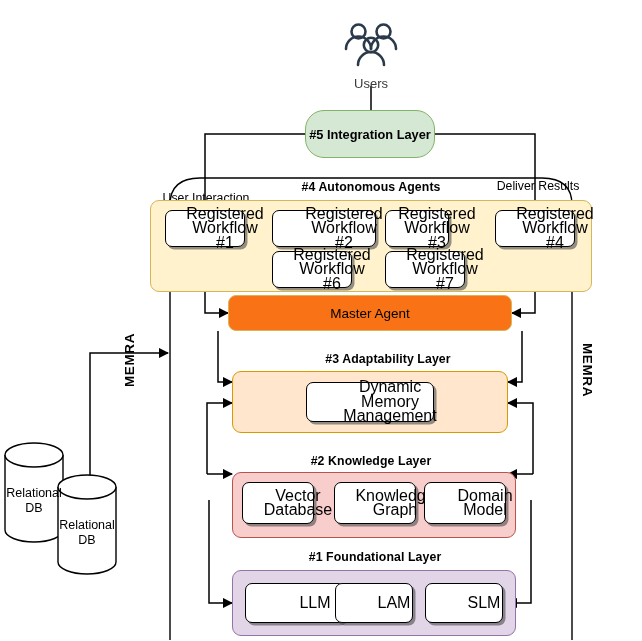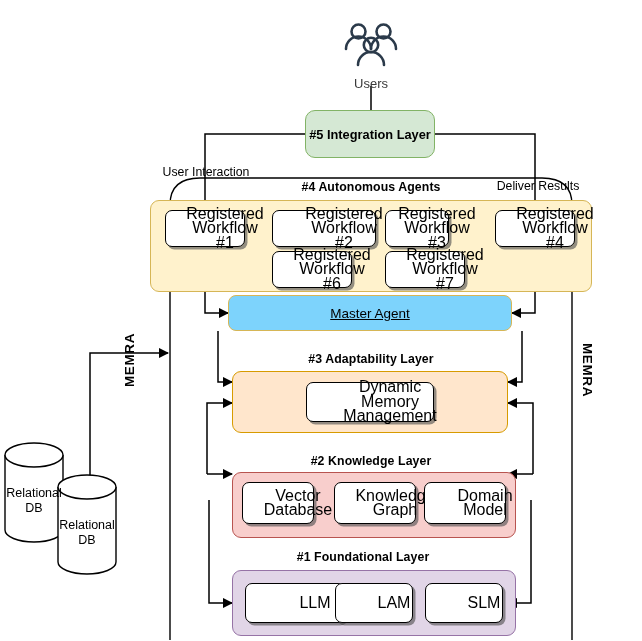--- a/index.html
+++ b/index.html
@@ -15,23 +15,23 @@
   .g-agents{background:#fff2cc;border:1.6px solid #d6b656;}
   .g-adapt{background:#ffe6cc;border:1.6px solid #d79b00;}
   .g-know{background:#f8cecc;border:1.6px solid #b85450;}
   .g-found{background:#e1d5e7;border:1.6px solid #9673a6;}
 
   
   .box{background:#ffffff;border:1.5px solid #000;border-radius:7px;
        box-shadow:2.5px 2.5px 0 rgba(80,80,80,.62);
        font-size:16px;line-height:14.5px;color:#000;padding-left:40px;}
 
-  .master{background:#7dd3fc;border:1.6px solid #d6b656;border-radius:8px;
-          font-size:13.5px;color:#000;text-decoration:underline;}
-  .integration{background:#d5e8d4;border:1.6px solid #82b366;border-radius:10px;
+  .master{background:#f97316;border:1.6px solid #d6b656;border-radius:8px;
+          font-size:13.5px;color:#000;}
+  .integration{background:#d5e8d4;border:1.6px solid #82b366;border-radius:19px;
           font-size:12.8px;font-weight:bold;color:#000;}
 
   .layer-title{font-size:12.3px;font-weight:bold;color:#000;letter-spacing:.1px;}
   .edge-lbl{font-size:12.3px;color:#000;}
   .users-cap{font-size:13px;color:#3a3a3a;}
 
   .memra{font-size:13.5px;font-weight:bold;letter-spacing:.6px;color:#000;
          position:absolute;white-space:nowrap;}
   .memra-l{transform:rotate(-90deg);transform-origin:center;}
   .memra-r{transform:rotate(90deg);transform-origin:center;}
@@ -100,52 +100,52 @@
   </div>
   <div class="lbl users-cap" style="left:331px;top:74px;width:80px;height:18px;">Users</div>
 
   <div class="node integration" style="left:305px;top:110px;width:130px;height:48px;">#5 Integration Layer</div>
 
   <div class="memra memra-l" style="left:130px;top:360px;width:70px;height:18px;
        line-height:18px;text-align:center;margin-left:-35px;margin-top:-9px;">MEMRA</div>
   <div class="memra memra-r" style="left:587px;top:370px;width:70px;height:18px;
        line-height:18px;text-align:center;margin-left:-35px;margin-top:-9px;">MEMRA</div>
 
-  <div class="lbl edge-lbl" style="left:160px;top:163px;width:92px;height:18px;">User Interaction</div>
+  <div class="lbl edge-lbl" style="left:160px;top:189px;width:92px;height:18px;">User Interaction</div>
   <div class="lbl edge-lbl" style="left:492px;top:177px;width:92px;height:18px;">Deliver Results</div>
 
   <div class="lbl layer-title" style="left:271px;top:178px;width:200px;height:18px;">#4 Autonomous Agents</div>
 
   <div class="node group g-agents" style="left:150px;top:200px;width:442px;height:92px;"></div>
 
   <div class="node box" style="left:165px;top:210px;width:80px;height:37px;">Registered Workflow #1</div>
   <div class="node box" style="left:272px;top:210px;width:104px;height:37px;">Registered Workflow #2</div>
   <div class="node box" style="left:385px;top:210px;width:64px;height:37px;">Registered Workflow #3</div>
   <div class="node box" style="left:495px;top:210px;width:80px;height:37px;">Registered Workflow #4</div>
 
   <div class="node box" style="left:272px;top:251px;width:80px;height:37px;">Registered Workflow #6</div>
   <div class="node box" style="left:385px;top:251px;width:80px;height:37px;">Registered Workflow #7</div>
 
   <div class="node master" style="left:228px;top:295px;width:284px;height:36px;">Master Agent</div>
 
-  <div class="lbl layer-title" style="left:275px;top:350px;width:192px;height:18px;">#3 Adaptability Layer</div>
+  <div class="lbl layer-title" style="left:292px;top:350px;width:192px;height:18px;">#3 Adaptability Layer</div>
 
   <div class="node group g-adapt" style="left:232px;top:371px;width:276px;height:62px;"></div>
 
   <div class="node box" style="left:306px;top:382px;width:128px;height:40px;">Dynamic Memory Management</div>
 
   <div class="lbl layer-title" style="left:278px;top:452px;width:186px;height:18px;">#2 Knowledge Layer</div>
 
   <div class="node group g-know" style="left:232px;top:472px;width:284px;height:66px;"></div>
 
   <div class="node box" style="left:242px;top:482px;width:72px;height:42px;">Vector Database</div>
   <div class="node box" style="left:334px;top:482px;width:82px;height:42px;">Knowledge Graph</div>
   <div class="node box" style="left:424px;top:482px;width:82px;height:42px;">Domain Model</div>
 
-  <div class="lbl layer-title" style="left:268px;top:548px;width:190px;height:18px;">#1 Foundational Layer</div>
+  <div class="lbl layer-title" style="left:280px;top:548px;width:190px;height:18px;">#1 Foundational Layer</div>
 
   <div class="node group g-found" style="left:232px;top:570px;width:284px;height:66px;"></div>
 
   <div class="node box" style="left:245px;top:583px;width:100px;height:40px;">LLM</div>
   <div class="node box" style="left:335px;top:583px;width:78px;height:40px;">LAM</div>
   <div class="node box" style="left:425px;top:583px;width:78px;height:40px;">SLM</div>
 
   <svg class="layer">
     <g fill="#ffffff" stroke="#000" stroke-width="1.4">
 

